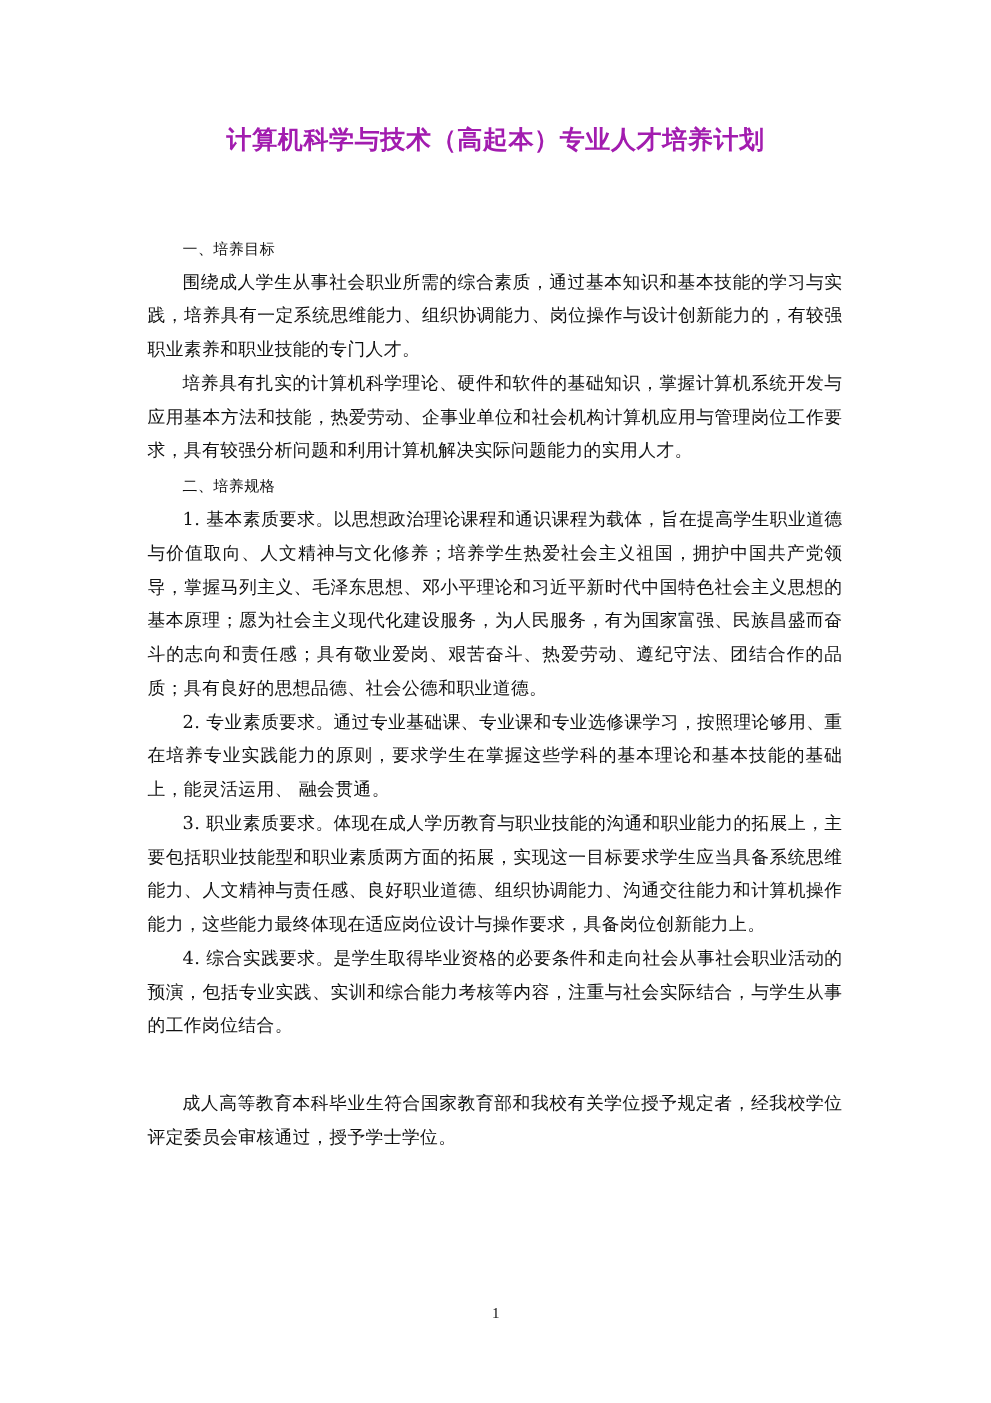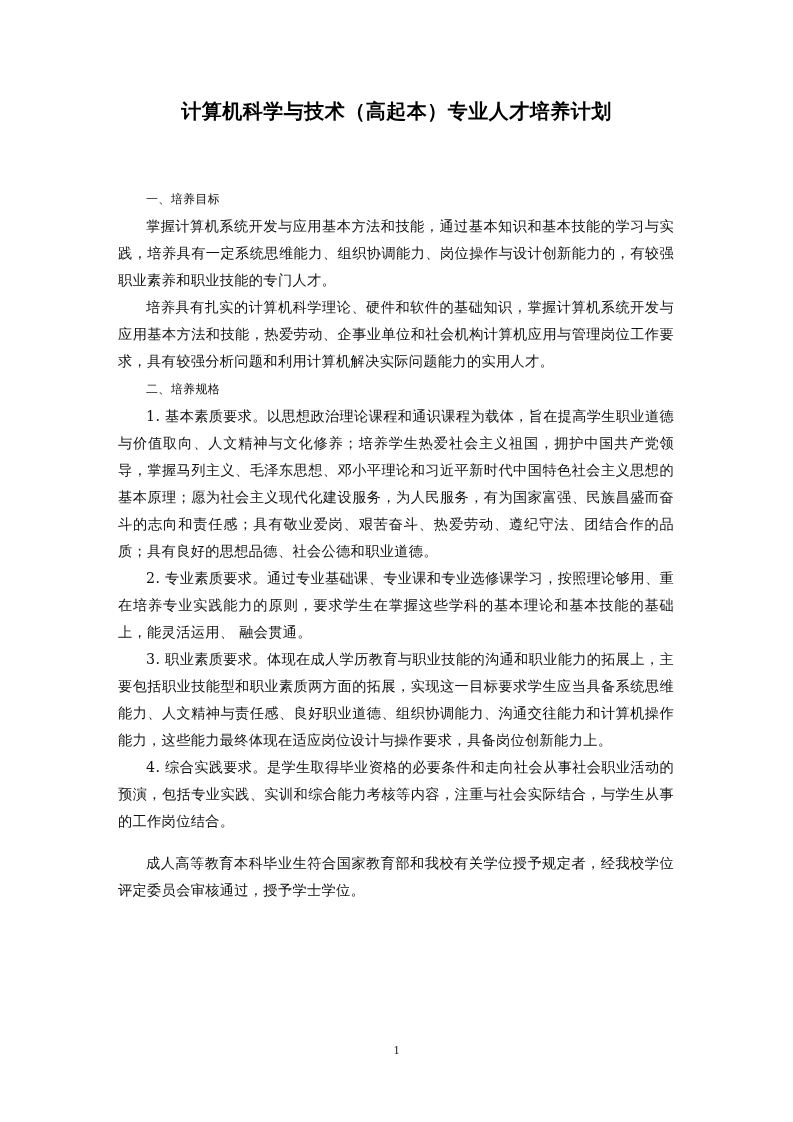--- a/index.html
+++ b/index.html
@@ -24,21 +24,21 @@
     }
     .title {
       position: absolute;
       top: 98px;
       left: 0;
       width: 793px;
       text-align: center;
       font-size: 20px;
       font-weight: bold;
       letter-spacing: 0.5px;
-      color: #000000;
+      color: #a21caf;
       font-family: "DejaVu Serif", "Liberation Serif", serif;
     }
     .body-text {
       position: absolute;
       left: 118px;
       width: 556px;
       top: 186px;
       font-size: 14.2px;
       line-height: 27px;
       text-align: justify;
@@ -48,40 +48,40 @@
       margin: 0;
       padding-left: 28px;
       font-family: "DejaVu Sans", "Liberation Sans", sans-serif;
       font-size: 12px;
     }
     .para {
       margin: 0;
       text-indent: 28px;
     }
     .h2 { margin-top: 1px; }
-    .final { margin-top: 15px; }
+    .final { margin-top: 35px; }
     .page-number {
       position: absolute;
       top: 1043px;
       left: 0;
       width: 793px;
       text-align: center;
       font-size: 12px;
       font-family: "Liberation Serif", serif;
     }
   </style>
 </head>
 <body>
 
 <div class="page">
   <div class="title">计算机科学与技术（高起本）专业人才培养计划</div>
 
   <div class="body-text">
     <p class="heading">一、培养目标</p>
-    <p class="para">掌握计算机系统开发与应用基本方法和技能，通过基本知识和基本技能的学习与实践，培养具有一定系统思维能力、组织协调能力、岗位操作与设计创新能力的，有较强职业素养和职业技能的专门人才。</p>
+    <p class="para">围绕成人学生从事社会职业所需的综合素质，通过基本知识和基本技能的学习与实践，培养具有一定系统思维能力、组织协调能力、岗位操作与设计创新能力的，有较强职业素养和职业技能的专门人才。</p>
     <p class="para">培养具有扎实的计算机科学理论、硬件和软件的基础知识，掌握计算机系统开发与应用基本方法和技能，热爱劳动、企事业单位和社会机构计算机应用与管理岗位工作要求，具有较强分析问题和利用计算机解决实际问题能力的实用人才。</p>
 
     <p class="heading h2">二、培养规格</p>
     <p class="para">1. 基本素质要求。以思想政治理论课程和通识课程为载体，旨在提高学生职业道德与价值取向、人文精神与文化修养；培养学生热爱社会主义祖国，拥护中国共产党领导，掌握马列主义、毛泽东思想、邓小平理论和习近平新时代中国特色社会主义思想的基本原理；愿为社会主义现代化建设服务，为人民服务，有为国家富强、民族昌盛而奋斗的志向和责任感；具有敬业爱岗、艰苦奋斗、热爱劳动、遵纪守法、团结合作的品质；具有良好的思想品德、社会公德和职业道德。</p>
     <p class="para">2. 专业素质要求。通过专业基础课、专业课和专业选修课学习，按照理论够用、重在培养专业实践能力的原则，要求学生在掌握这些学科的基本理论和基本技能的基础上，能灵活运用、 融会贯通。</p>
     <p class="para">3. 职业素质要求。体现在成人学历教育与职业技能的沟通和职业能力的拓展上，主要包括职业技能型和职业素质两方面的拓展，实现这一目标要求学生应当具备系统思维能力、人文精神与责任感、良好职业道德、组织协调能力、沟通交往能力和计算机操作能力，这些能力最终体现在适应岗位设计与操作要求，具备岗位创新能力上。</p>
     <p class="para">4. 综合实践要求。是学生取得毕业资格的必要条件和走向社会从事社会职业活动的预演，包括专业实践、实训和综合能力考核等内容，注重与社会实际结合，与学生从事的工作岗位结合。</p>
 
     <p class="para final">成人高等教育本科毕业生符合国家教育部和我校有关学位授予规定者，经我校学位评定委员会审核通过，授予学士学位。</p>
   </div>

